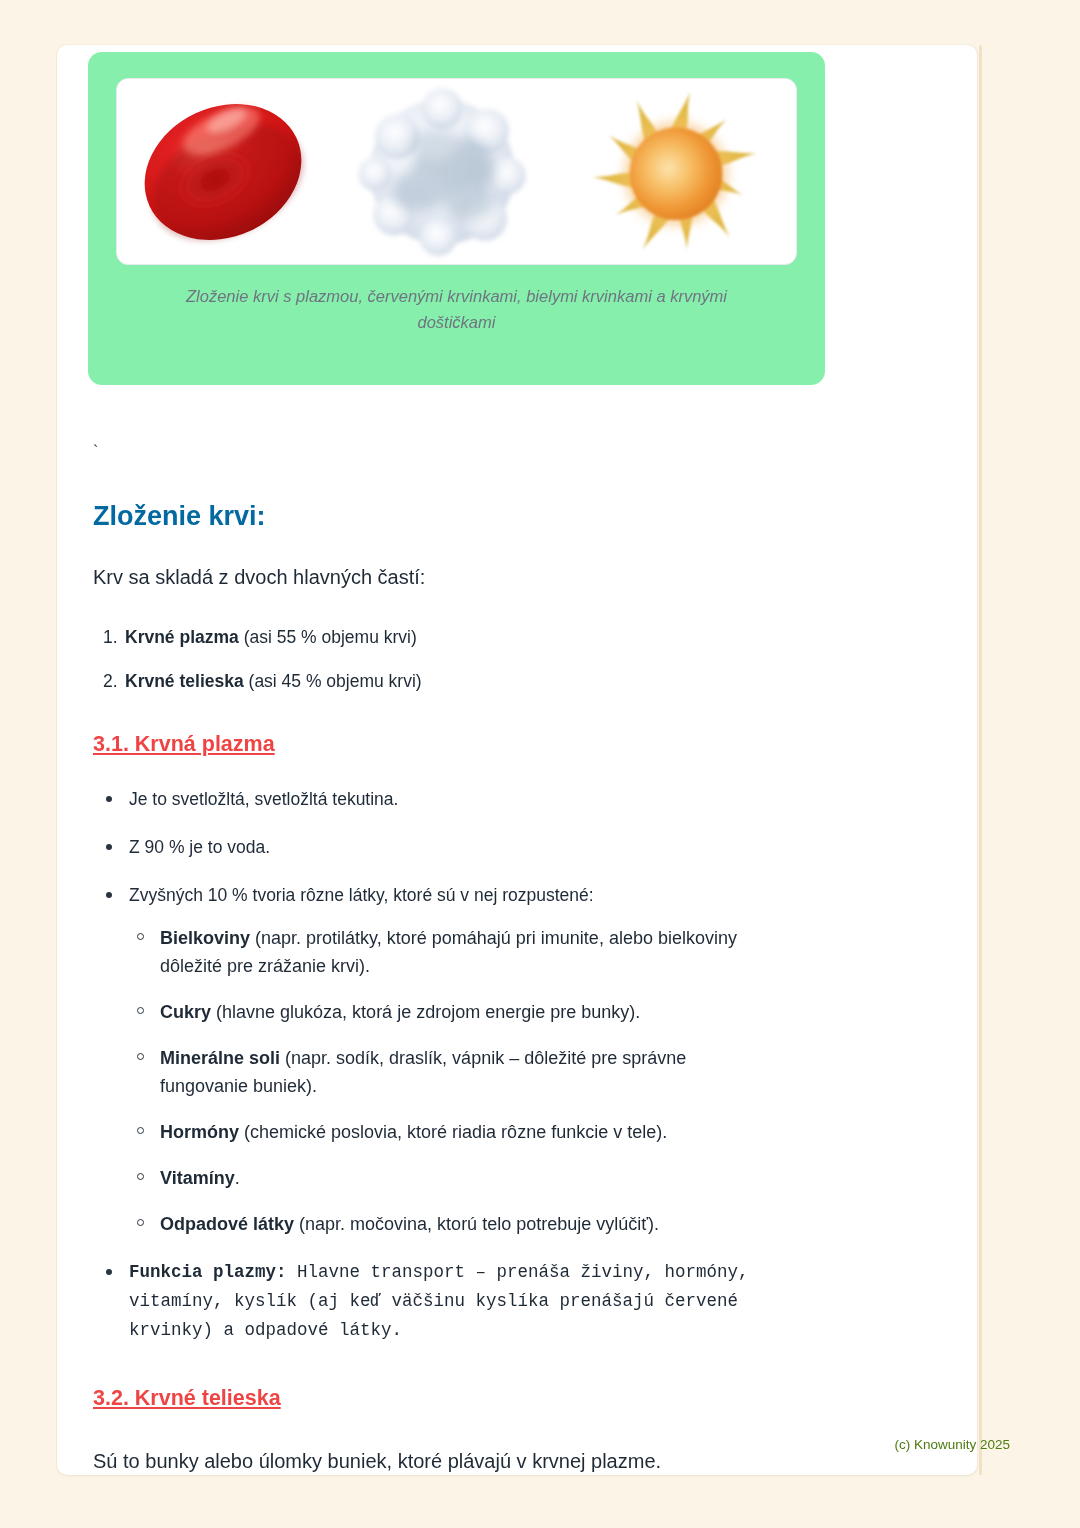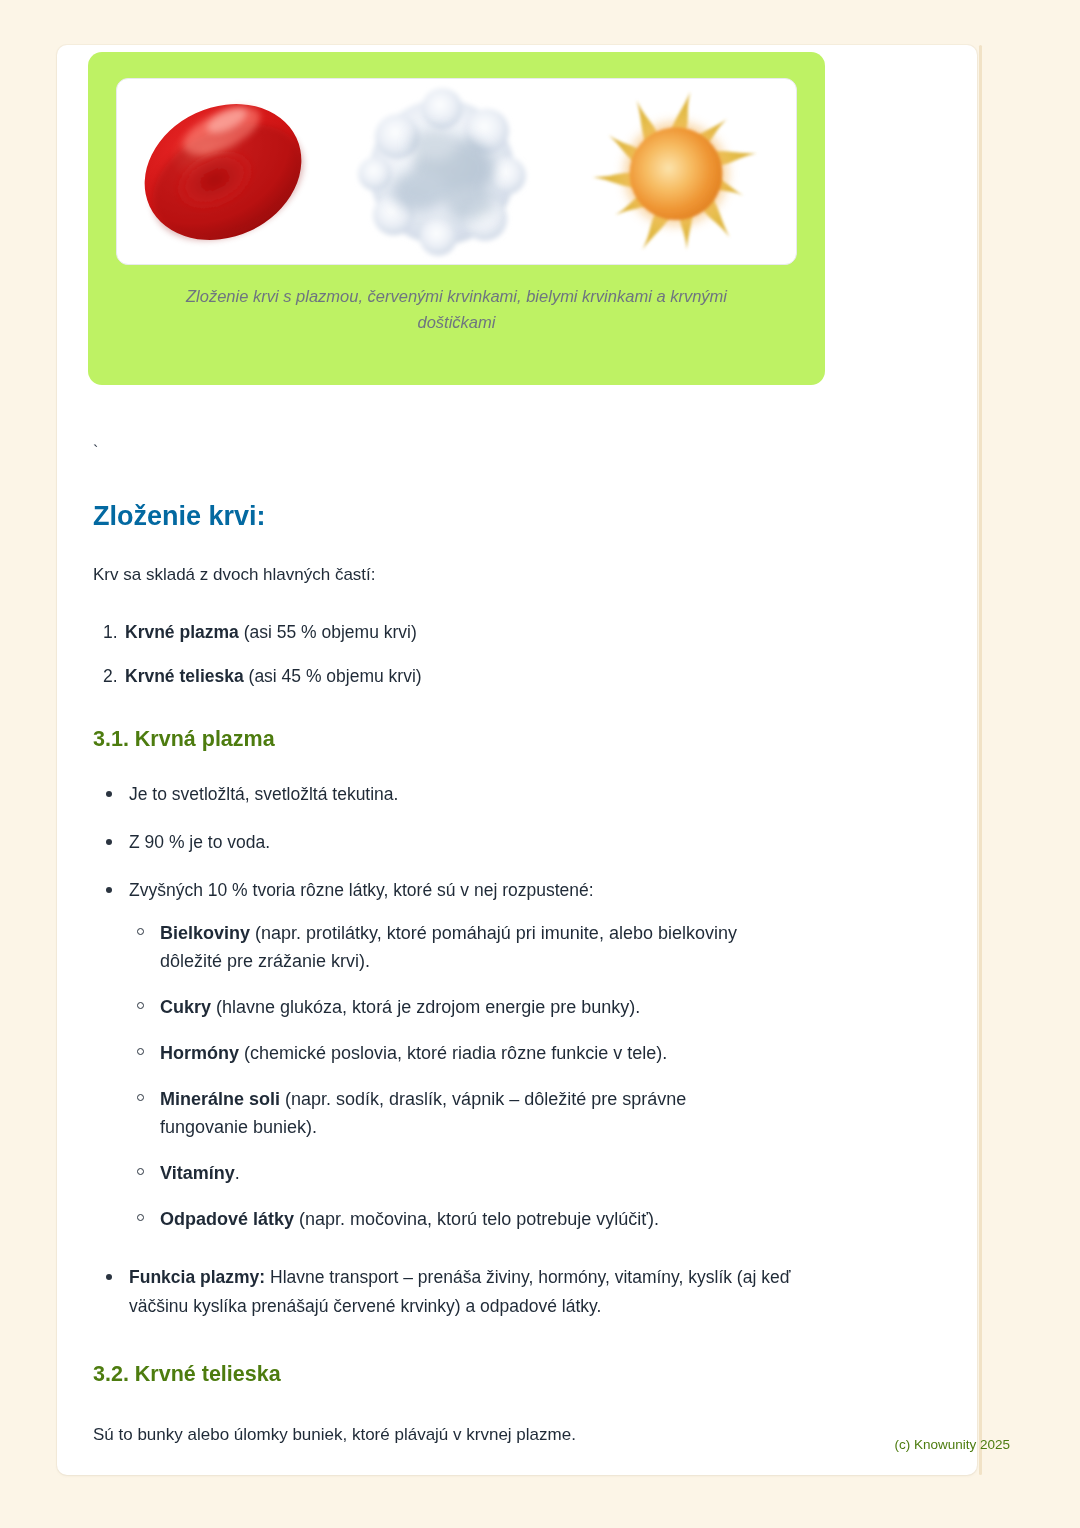--- a/index.html
+++ b/index.html
@@ -21,21 +21,21 @@
   .side-rule {
     position:absolute; left:979px; top:45px;
     width:3px; height:1430px;
     background:#f1e2c6; border-radius:2px;
   }
 
   
   .figure-card {
     margin:7px 0 0 31px;
     width:737px; height:333px;
-    background:#bef264;
+    background:#86efac;
     border-radius:14px;
   }
   .figure-imgbox {
     width:681px; height:187px;
     margin:0 auto; position:relative; top:26px;
     background:#ffffff;
     border:1px solid #e8eaed;
     border-radius:12px;
     display:flex; align-items:center; justify-content:space-around;
     overflow:hidden;
@@ -51,25 +51,26 @@
   
   .content { padding:0 36px; }
   .stray-char { margin-top:58px; height:20px; font-size:16px; color:#374151; }
   h2.main-heading {
     margin-top:36px;
     font-size:27px; font-weight:700; line-height:1.3;
     color:#0369a1;
   }
   h3.sub-heading {
     font-size:21.5px; font-weight:700; line-height:1.3;
-    color:#4d7c0f;
+    color:#ef4444;
+    text-decoration:underline;
   }
   .h31 { margin-top:36px; }
   .h32 { margin-top:40px; }
-  p.body-text { font-size:17px; line-height:1.6; }
+  p.body-text { font-size:20px; line-height:1.6; }
   .intro { margin-top:27px; }
   .closing { margin-top:32px; }
 
   .olist { margin-top:30px; }
   .olist-item { position:relative; padding-left:32px; font-size:17.5px; line-height:28px; margin-bottom:16px; }
   .olist-num { position:absolute; left:10px; top:0; }
   .term { font-weight:700; }
 
   .ulist { margin-top:26px; }
   .ulist-item { position:relative; padding-left:36px; font-size:17.5px; line-height:29px; margin-bottom:19px; max-width:720px; }
@@ -78,21 +79,21 @@
     width:6px; height:6px; border-radius:50%;
     background:#2b3440;
   }
   .sublist { margin-top:14px; }
   .sublist-item { position:relative; padding-left:31px; font-size:18px; line-height:28px; margin-bottom:18px; max-width:648px; }
   .circle-marker {
     position:absolute; left:8px; top:9px;
     width:7px; height:7px; border-radius:50%;
     background:transparent; border:1.6px solid #2b3440;
   }
-  .funkcia { margin-top:30px; max-width:700px; }
+  .funkcia { margin-top:20px; max-width:700px;font-family:Liberation Mono, monospace; }
 
   .copyright {
     position:absolute; top:1437px; right:70px;
     font-size:13.5px; color:#4d7c0f;
   }
 </style>
 </head>
 <body>
 
 <div class="page-card">
@@ -242,25 +243,25 @@
           <div class="sublist-item">
             <span class="circle-marker"></span>
             <span class="term">Bielkoviny</span><span> (napr. protilátky, ktoré pomáhajú pri imunite, alebo bielkoviny dôležité pre zrážanie krvi).</span>
           </div>
           <div class="sublist-item">
             <span class="circle-marker"></span>
             <span class="term">Cukry</span><span> (hlavne glukóza, ktorá je zdrojom energie pre bunky).</span>
           </div>
           <div class="sublist-item">
             <span class="circle-marker"></span>
+            <span class="term">Minerálne soli</span><span> (napr. sodík, draslík, vápnik – dôležité pre správne fungovanie buniek).</span>
+          </div>
+          <div class="sublist-item">
+            <span class="circle-marker"></span>
             <span class="term">Hormóny</span><span> (chemické poslovia, ktoré riadia rôzne funkcie v tele).</span>
-          </div>
-          <div class="sublist-item">
-            <span class="circle-marker"></span>
-            <span class="term">Minerálne soli</span><span> (napr. sodík, draslík, vápnik – dôležité pre správne fungovanie buniek).</span>
           </div>
           <div class="sublist-item">
             <span class="circle-marker"></span>
             <span class="term">Vitamíny</span><span>.</span>
           </div>
           <div class="sublist-item">
             <span class="circle-marker"></span>
             <span class="term">Odpadové látky</span><span> (napr. močovina, ktorú telo potrebuje vylúčiť).</span>
           </div>
         </div>

